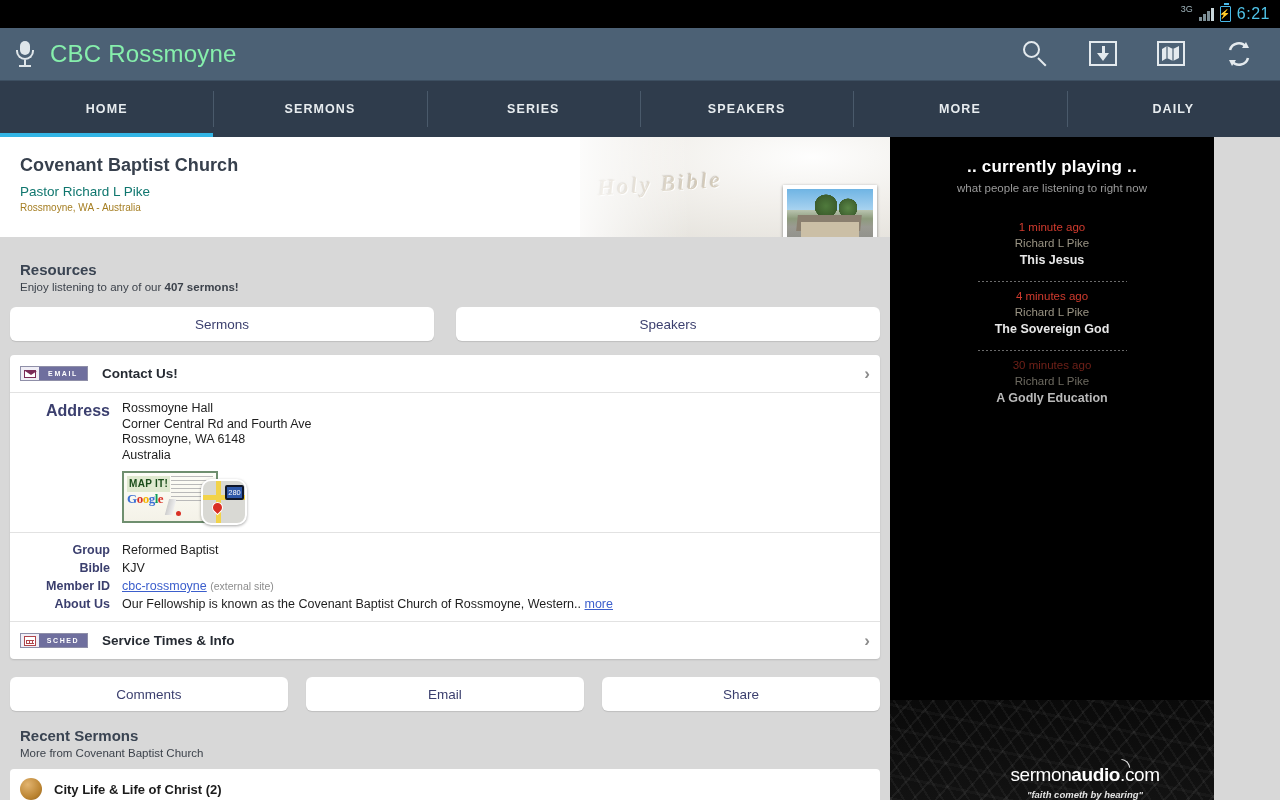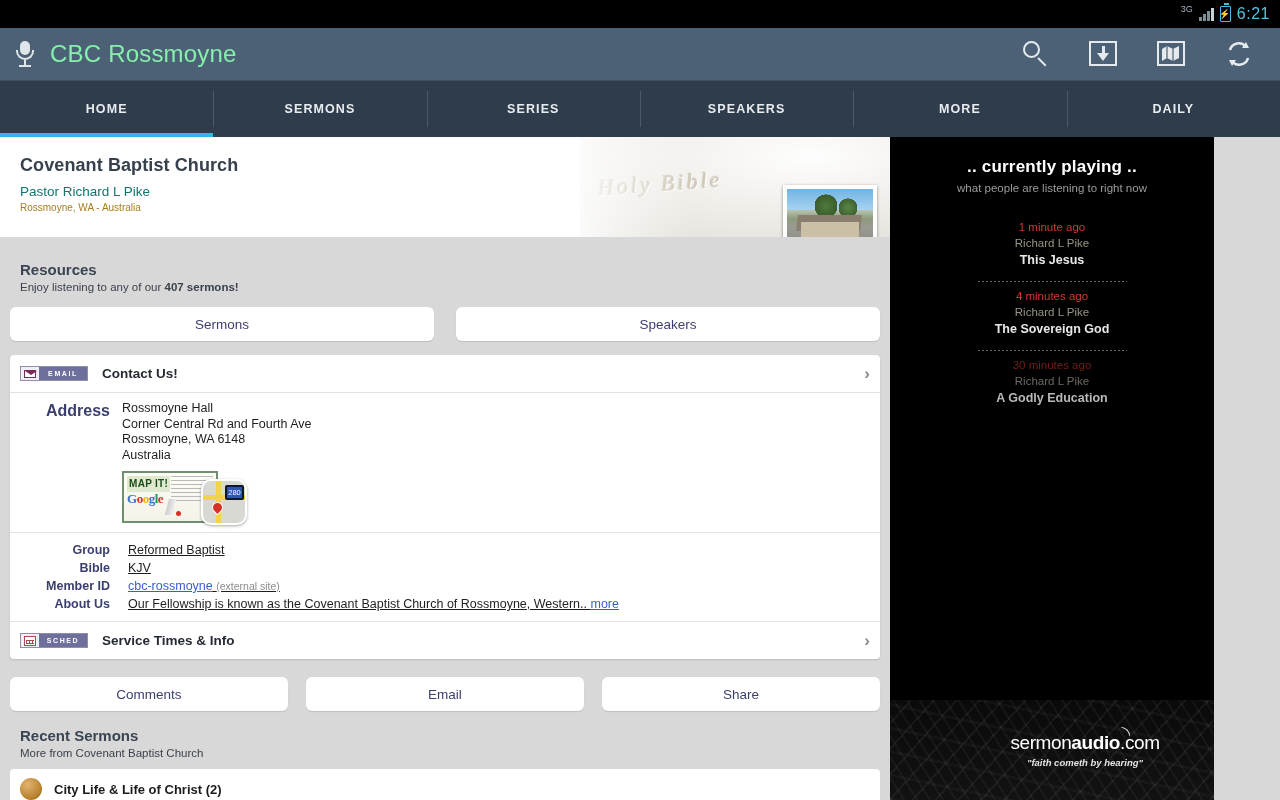--- a/index.html
+++ b/index.html
@@ -137,21 +137,21 @@
   .cal { width: 12px; height: 10px; background: #fff; border: 1px solid #b0454b; position: relative; }
   .cal:after { content: ""; position: absolute; left: 1px; top: 3px; right: 1px; bottom: 1px;
                background: repeating-linear-gradient(to right, #b0454b 0 1px, transparent 1px 3px),
                            repeating-linear-gradient(to bottom, #b0454b 0 1px, transparent 1px 3px); }
   .row-head .rh-title { font-size: 13.5px; font-weight: bold; color: #262b33; }
   .chev { margin-left: auto; color: #8c8c8c; font-size: 17px; font-weight: bold; }
   .divline { height: 1px; background: #e2e2e2; }
 
   .kv { display: flex; padding: 2px 10px; font-size: 12.5px; }
   .kv .k { width: 90px; text-align: right; color: #3b3f6e; font-weight: bold; flex: none; }
-  .kv .v { padding-left: 18px; color: #1e1e1e; text-decoration: underline; }
+  .kv .v { padding-left: 12px; color: #1e1e1e; }
   .addr-block { padding: 8px 10px 6px 10px; display: flex; }
   .addr-block .k { width: 90px; text-align: right; color: #3b3f6e; font-weight: bold;
                    font-size: 16px; flex: none; padding-top: 1px; }
   .addr-block .v { padding-left: 12px; font-size: 12.5px; color: #1e1e1e; line-height: 15.5px; }
   .mapit { margin-top: 8px; width: 125px; height: 55px; position: relative; }
   .mapit .sheet { position: absolute; left: 0; top: 0; width: 96px; height: 52px;
     border: 2px solid #6f8f6f; background:
       linear-gradient(#fdfdf7, #f4f2e8);
     overflow: hidden; }
   .mapit .mi { position: absolute; left: 3px; top: 3px; font-size: 10px; font-weight: bold;
@@ -197,21 +197,21 @@
   .cp-item.fade .ttl { color: #b9b9b9; }
   .dots { height: 1px; margin: 10px auto 6px auto; width: 150px;
           background-image: radial-gradient(circle, #6a6a6a 0.6px, transparent 0.8px);
           background-size: 4px 1px; }
   .sa-logo { position: absolute; left: 0; bottom: 0; width: 390px; height: 100px;
              background:
                repeating-linear-gradient(58deg, rgba(255,255,255,.045) 0 2px, transparent 2px 11px),
                repeating-linear-gradient(-48deg, rgba(255,255,255,.05) 0 2px, transparent 2px 17px),
                repeating-linear-gradient(12deg, rgba(255,255,255,.03) 0 3px, transparent 3px 23px),
                linear-gradient(#0a0a0a, #121212);
-             display: flex; flex-direction: column; align-items: center; justify-content: center; }
+             display: flex; flex-direction: column; align-items: center; justify-content: flex-end; }
   .sa-logo .l1 { color: #fff; font-size: 19px; letter-spacing: -.4px; position: relative; }
   .sa-logo .l1 b { font-weight: bold; }
   .sa-logo .l1 .wave { position: absolute; right: 30px; top: -5px; width: 9px; height: 9px;
                        border: 1.6px solid #fff; border-left-color: transparent; border-bottom-color: transparent;
                        border-radius: 0 9px 0 0; }
   .sa-logo .l2 { color: #e3e3e3; font-size: 9.5px; font-weight: bold; font-style: italic; margin-top: 3px; }
 
   .sermon-row { margin: 10px 10px 0 10px; background: #fff; border-radius: 4px 4px 0 0;
                 height: 40px; display: flex; align-items: center; padding: 0 10px; overflow: hidden; }
   .sermon-row .thumb { width: 22px; height: 22px; border-radius: 50%; flex: none; margin-right: 12px;

